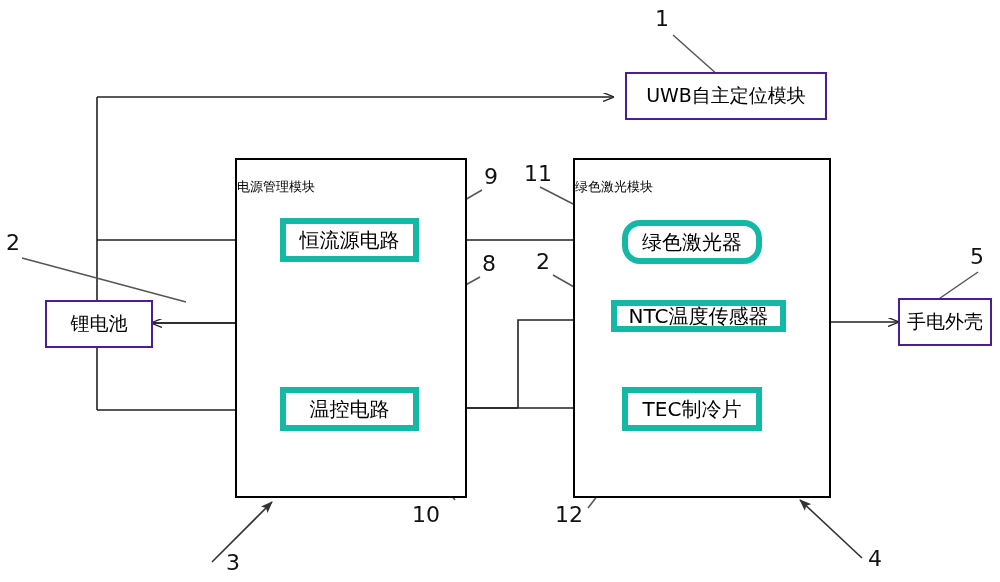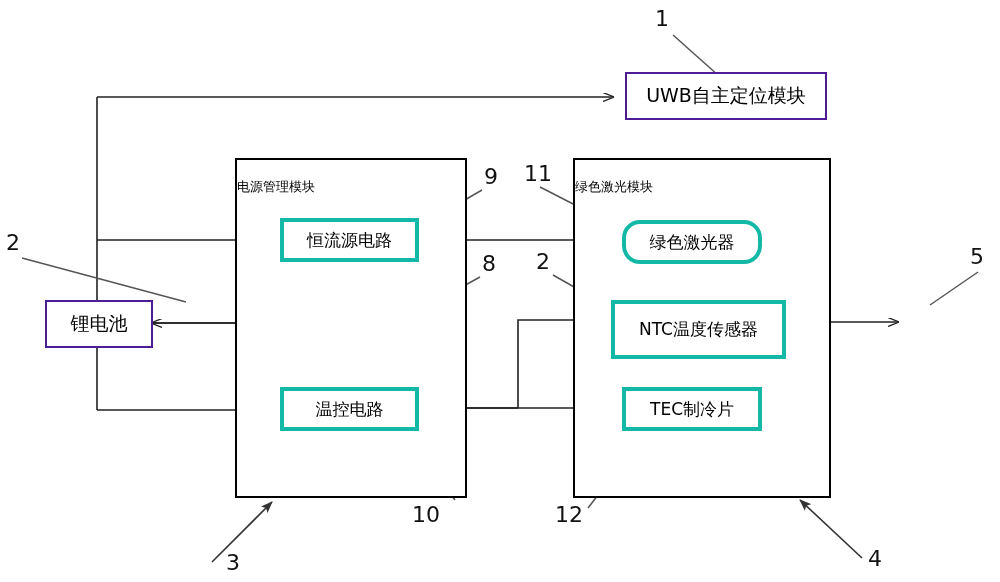--- a/index.html
+++ b/index.html
@@ -41,22 +41,22 @@
   .module-title {
     position: absolute;
     top: 18px;
     left: 0;
     right: 0;
     text-align: left;
     font-size: 13px;
     color: #000000;
   }
   .inner-box {
-    border: 4px solid #14b8a6;
-    font-size: 17px;
+    border: 6px solid #14b8a6;
+    font-size: 20px;
   }
   .end-box {
     border: 2px solid #4c1d95;
     font-size: 19px;
   }
   .ref {
     position: absolute;
     font-size: 22px;
     color: #111111;
     font-family: "DejaVu Sans", "Liberation Sans", sans-serif;
@@ -137,35 +137,38 @@
   </div>
 
   <div class="box end-box" style="left:625px; top:72px; width:202px; height:48px;">
     <span>UWB自主定位模块</span>
   </div>
 
   <div class="box end-box" style="left:45px; top:300px; width:108px; height:48px;">
     <span>锂电池</span>
   </div>
 
+  <div class="box end-box" style="left:898px; top:298px; width:94px; height:48px;">
+    <span>手电外壳</span>
+  </div>
 
   <div class="box inner-box" style="left:280px; top:218px; width:139px; height:44px;">
     <span>恒流源电路</span>
   </div>
 
 
   <div class="box inner-box" style="left:280px; top:387px; width:139px; height:44px;">
     <span>温控电路</span>
   </div>
 
   <div class="box inner-box" style="left:622px; top:220px; width:140px; height:44px;border-radius:18px;">
     <span>绿色激光器</span>
   </div>
 
-  <div class="box inner-box" style="left:611px; top:300px; width:175px; height:59px;">
+  <div class="box inner-box" style="left:611px; top:300px; width:175px; height:32px;">
     <span>NTC温度传感器</span>
   </div>
 
   <div class="box inner-box" style="left:622px; top:387px; width:140px; height:44px;">
     <span>TEC制冷片</span>
   </div>
 
   <span class="ref" style="left:655px; top:8px;">1</span>
   <span class="ref" style="left:6px; top:232px;">2</span>
   <span class="ref" style="left:226px; top:552px;">3</span>

